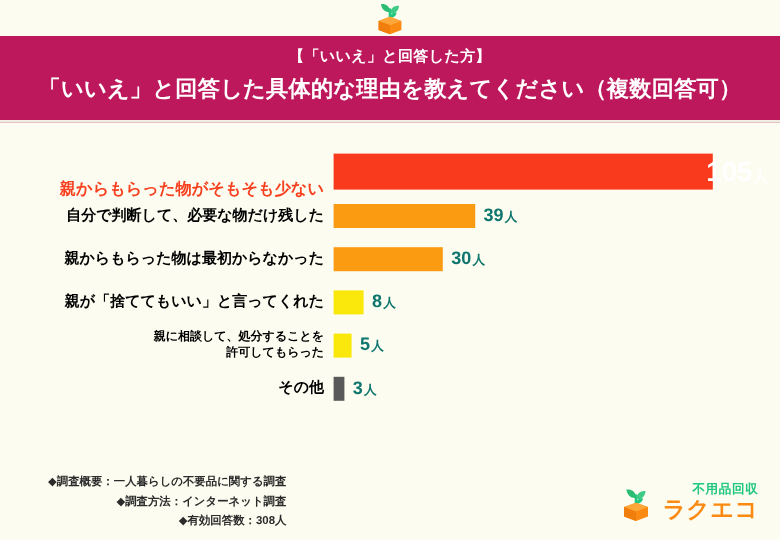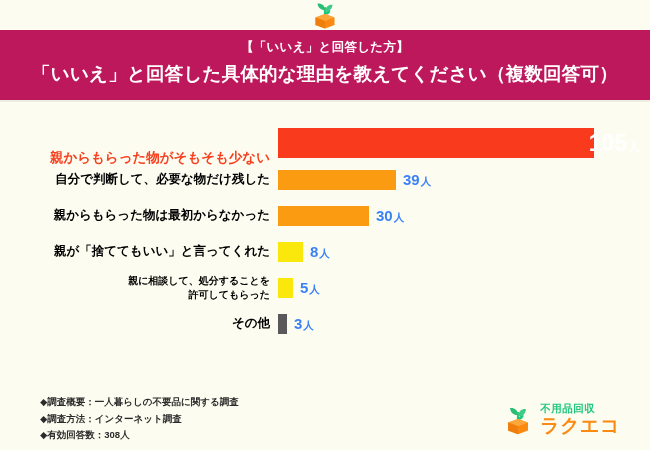--- a/index.html
+++ b/index.html
@@ -98,21 +98,21 @@
   .bar.tall {
     height: 30px;
     background: #F93A1D;
   }
   .bar.yellow { background: #FAE80C; }
   .bar.gray   { background: #595959; }
 
   .bar-value {
     font-size: 15px;
     font-weight: bold;
-    color: #3b82f6;
+    color: #0f766e;
     margin-left: 7px;
     white-space: nowrap;
   }
   .bar-value .unit {
     font-size: 10.5px;
     font-weight: bold;
     margin-left: 1px;
   }
 
   
@@ -128,27 +128,28 @@
   }
   .bar.tall .inner-value .unit {
     font-size: 12px;
     margin-left: 1px;
   }
 
   
   .footer {
     position: absolute;
     left: 0;
-    right: 16px;
+    right: 4px;
     bottom: 0;
     height: 62px;
     display: flex;
     align-items: center;
     justify-content: space-between;
     padding: 0 14px 0 40px;
+    text-align: right;
   }
   .footer-notes {
     font-size: 9.5px;
     color: #2B2B2B;
     line-height: 1.75;
     font-weight: bold;
   }
   .footer-logo {
     display: flex;
     align-items: center;

